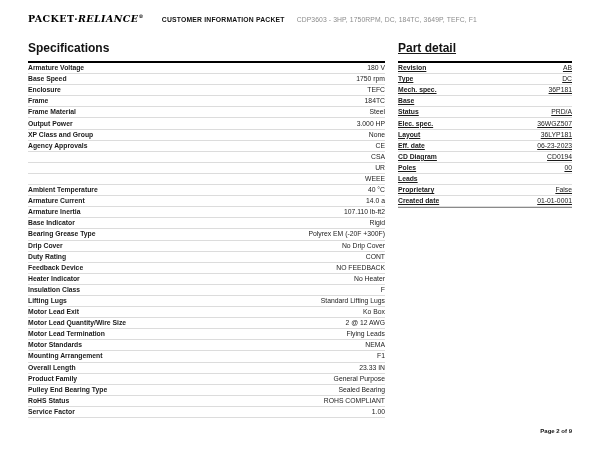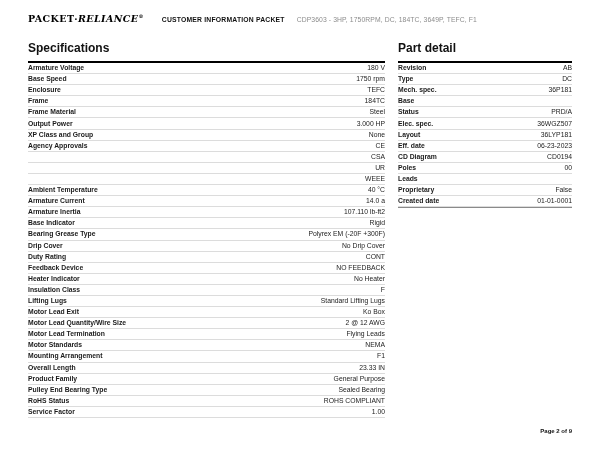--- a/index.html
+++ b/index.html
@@ -48,21 +48,21 @@
   }
   .product-code {
     margin-left: 12px;
     font-size: 6.8px;
     color: #8c8c8c;
     letter-spacing: 0.1px;
   }
   
   .tbl { position: absolute; }
   .tbl-spec { left: 28px; top: 41px; width: 357px; }
-  .tbl-part { left: 398px; top: 41px; width: 174px; }
+  .tbl-part { left: 398px; top: 41px; width: 174px; text-decoration: underline; }
   .tbl-title {
     font-size: 12px;
     font-weight: bold;
     margin-bottom: 6px;
     color: #111;
   }
   .rows { border-top: 2px solid #000; }
   .tbl-part .rows { border-bottom: 1px solid #8a8a8a; }
   .row {
     display: flex;

